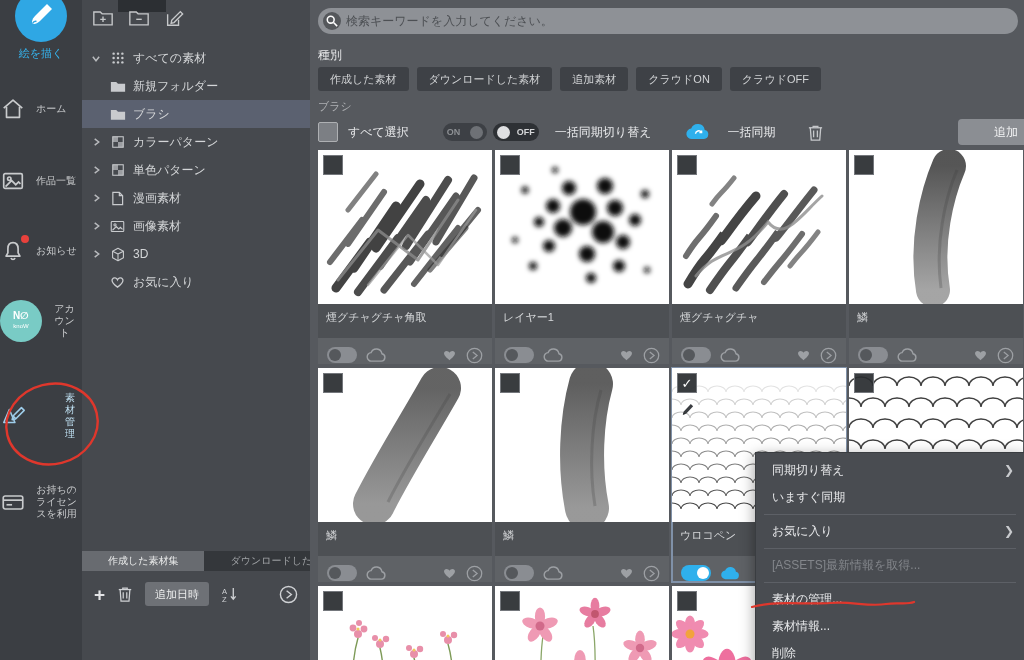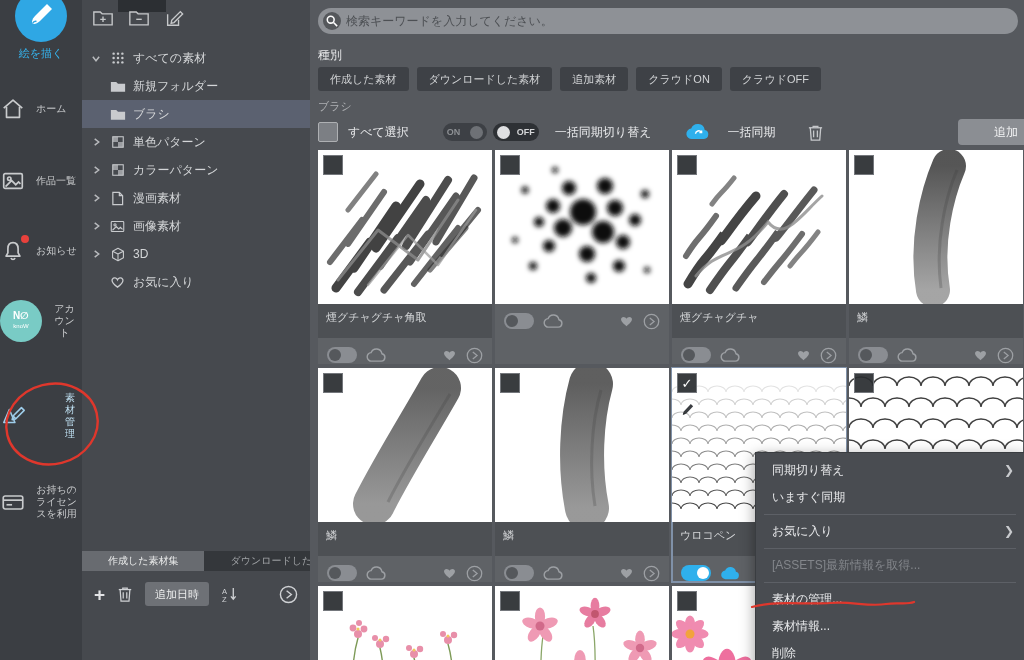--- a/index.html
+++ b/index.html
@@ -238,36 +238,36 @@
               <path d="M3,1.5 L7.5,5 L3,8.5"></path>
             </svg>
           </span>
           <span class="ticon">
             <svg width="14" height="14" viewBox="0 0 16 16">
               <rect x="2" y="2" width="12" height="12" fill="none" stroke="currentColor" stroke-width="1.2"></rect>
               <rect x="2" y="2" width="6" height="6" fill="currentColor" opacity=".65"></rect>
               <rect x="8" y="8" width="6" height="6" fill="currentColor" opacity=".65"></rect>
             </svg>
           </span>
-          <span class="tlabel">単色パターン</span>
+          <span class="tlabel">カラーパターン</span>
         </div>
         <div class="trow">
           <span class="chev">
             <svg width="9" height="10" viewBox="0 0 10 10" fill="none" stroke="currentColor" stroke-width="1.6">
               <path d="M3,1.5 L7.5,5 L3,8.5"></path>
             </svg>
           </span>
           <span class="ticon">
             <svg width="14" height="14" viewBox="0 0 16 16">
               <rect x="2" y="2" width="12" height="12" fill="none" stroke="currentColor" stroke-width="1.2"></rect>
               <rect x="2" y="2" width="6" height="6" fill="currentColor" opacity=".65"></rect>
               <rect x="8" y="8" width="6" height="6" fill="currentColor" opacity=".65"></rect>
             </svg>
           </span>
-          <span class="tlabel">カラーパターン</span>
+          <span class="tlabel">単色パターン</span>
         </div>
         <div class="trow">
           <span class="chev">
             <svg width="9" height="10" viewBox="0 0 10 10" fill="none" stroke="currentColor" stroke-width="1.6">
               <path d="M3,1.5 L7.5,5 L3,8.5"></path>
             </svg>
           </span>
           <span class="ticon">
             <svg width="13" height="15" viewBox="0 0 14 16" fill="none" stroke="currentColor" stroke-width="1.3">
               <path d="M2,1.5 h7 l3.5,3.5 v9.5 h-10.5 z"></path>
@@ -462,20 +462,21 @@
                 <circle cx="38" cy="116" r="4"></circle>
                 <circle cx="150" cy="44" r="4"></circle>
                 <circle cx="30" cy="40" r="3.5"></circle>
                 <circle cx="152" cy="120" r="3"></circle>
                 <circle cx="60" cy="20" r="3"></circle>
                 <circle cx="20" cy="90" r="3"></circle>
               </g>
             </svg>
           </div>
           <div class="ccheck"></div>
+          <div class="cname">レイヤー1</div>
           <div class="cfoot">
             <span class="tog">
               <span class="knob"></span>
             </span>
             <span class="cicon">
               <svg width="21" height="15" viewBox="0 0 22 16" fill="none" stroke="currentColor" stroke-width="1.5">
                 <path d="M6,14 h10.2 a4,4 0 0 0 .6-7.9 A6,6 0 0 0 5.3,4.9 A4.3,4.3 0 0 0 6,14 Z"></path>
               </svg>
             </span>
             <span class="fspacer"></span>

